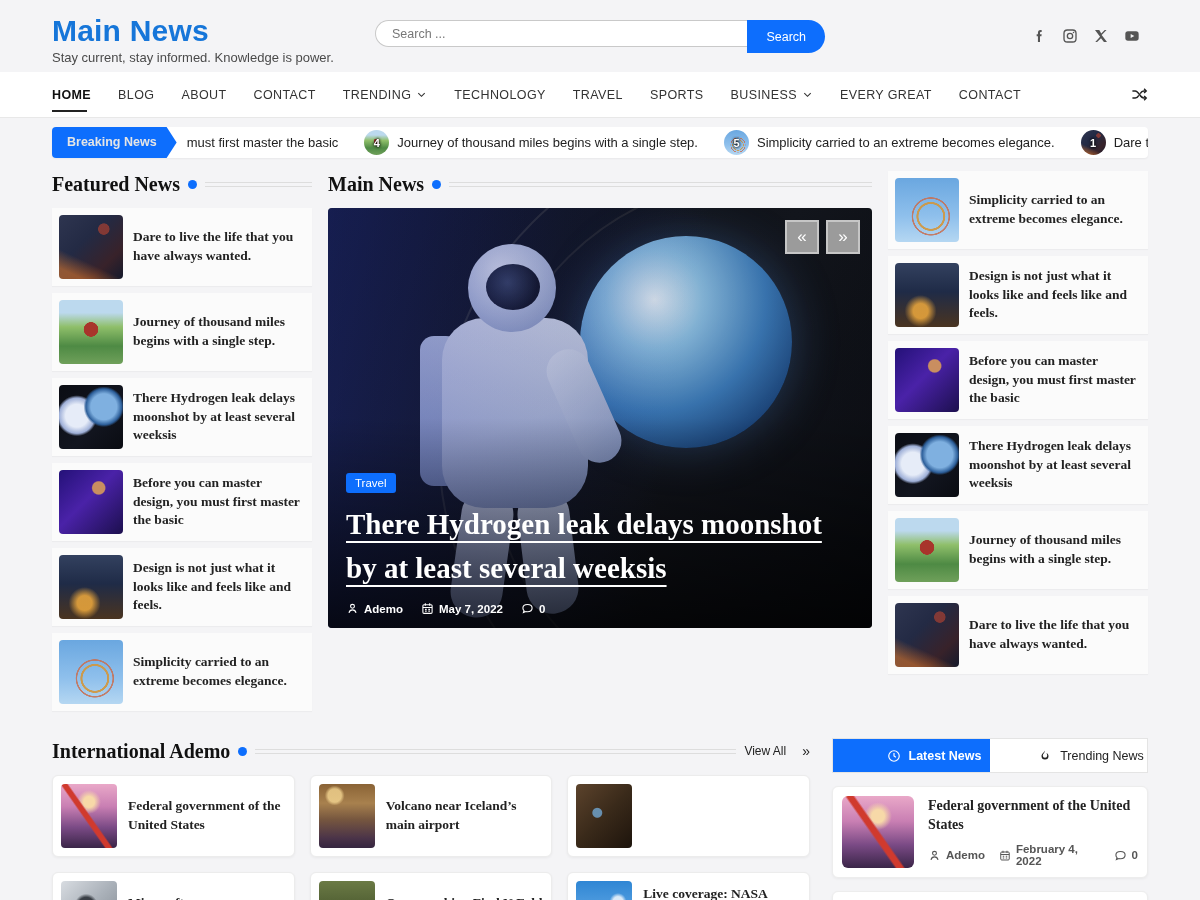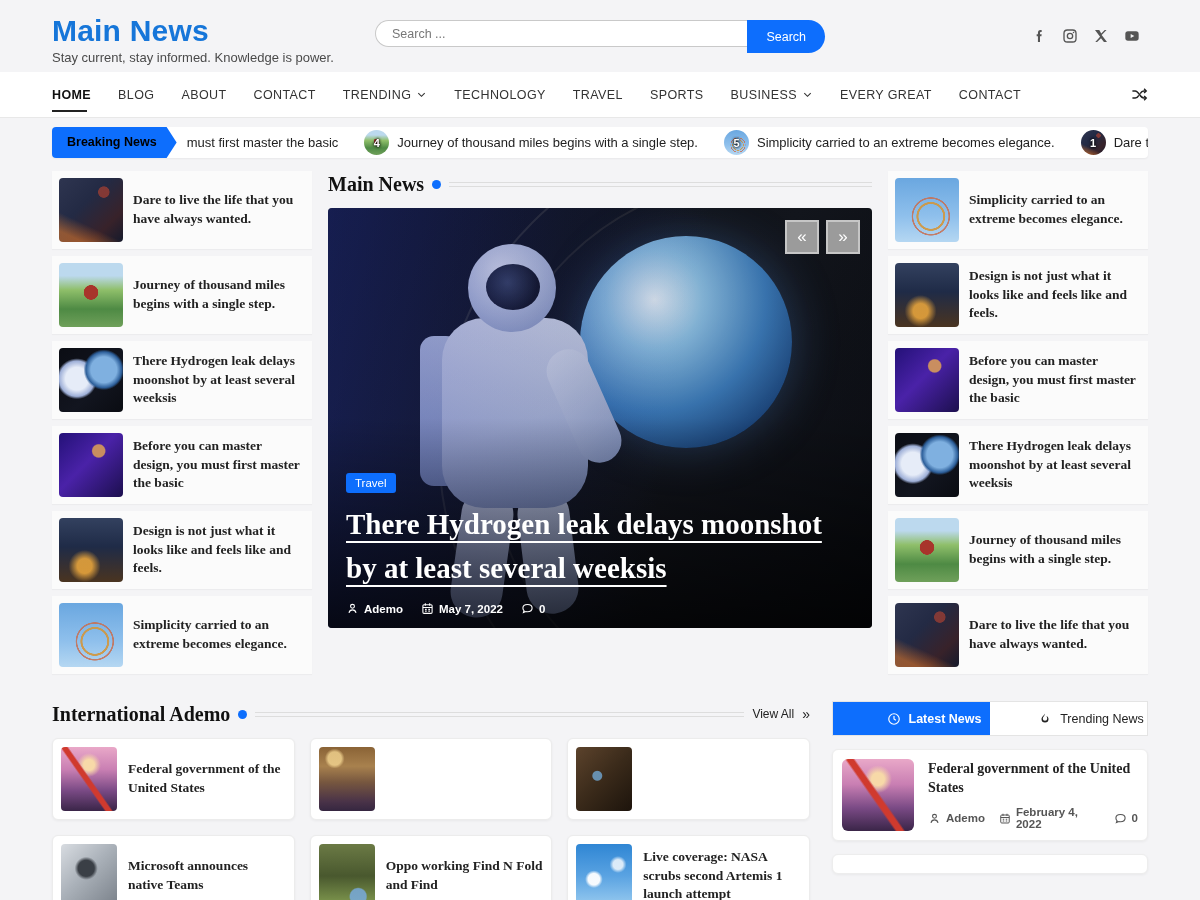--- a/index.html
+++ b/index.html
@@ -24,31 +24,31 @@
   .nav-item { font-size:12.5px; color:#333; letter-spacing:.4px; margin-right:27px; display:flex; align-items:center; gap:5px; height:46px; position:relative; }
   .nav-item.active { font-weight:700; color:#111; }
   .nav-item.active::after { content:""; position:absolute; left:0; right:4px; bottom:6px; height:2px; background:#222; }
   .chev { width:11px; height:11px; display:inline-flex; color:#333; }
   .chev svg { width:100%; height:100%; }
   .shuffle { margin-left:auto; width:17px; height:17px; color:#222; display:inline-flex; cursor:pointer; }
   .shuffle svg { width:100%; height:100%; }
 
   
   .ticker { margin:9px 52px 0; background:#fff; border-radius:4px; height:31px; display:flex; align-items:center; overflow:hidden; box-shadow:0 1px 2px rgba(0,0,0,.05); }
-  .ticker-badge { flex:none; background:#0d6efd; color:#000000; font-weight:700; font-size:12.5px; height:31px; line-height:31px; padding:0 20px 0 15px; clip-path:polygon(0 0,calc(100% - 10px) 0,100% 50%,calc(100% - 10px) 100%,0 100%); }
+  .ticker-badge { flex:none; background:#0d6efd; color:#e5e5e5; font-weight:700; font-size:12.5px; height:31px; line-height:31px; padding:0 20px 0 15px; clip-path:polygon(0 0,calc(100% - 10px) 0,100% 50%,calc(100% - 10px) 100%,0 100%); }
   .ticker-items { display:flex; align-items:center; gap:26px; margin-left:10px; white-space:nowrap; }
   .ticker-item { display:flex; align-items:center; gap:8px; font-size:13px; color:#222; }
   .tick-avatar { width:25px; height:25px; border-radius:50%; flex:none; display:flex; align-items:center; justify-content:center; color:#fff; font-size:11px; font-weight:700; text-shadow:0 0 3px #000,0 0 3px #000; }
 
   
   .sec-head { display:flex; align-items:center; gap:8px; margin-bottom:11px; height:26px; }
   .sec-head h2 { font-family:"Liberation Serif","DejaVu Serif",serif; font-size:20px; font-weight:700; color:#111; white-space:nowrap; }
   .sec-dot { width:9px; height:9px; border-radius:50%; background:#0d6efd; flex:none; }
   .sec-rule { flex:1; height:5px; border-top:1px solid #ddd; border-bottom:1px solid #ddd; }
-  .view-all { display:flex; align-items:center; gap:8px; font-size:12px; color:#222; flex:none; }
+  .view-all { display:flex; align-items:center; gap:16px; font-size:12px; color:#222; flex:none; }
   .view-all .dbl { font-size:14px; line-height:1; }
 
   
   .top-grid { margin:13px 52px 0; display:grid; grid-template-columns:260px 544px 260px; gap:16px; }
   .mini { display:flex; align-items:center; gap:10px; background:#fbfbfb; padding:7px; margin-bottom:7px; box-shadow:0 1px 1px rgba(0,0,0,.03); }
   .thumb { width:64px; height:64px; border-radius:4px; flex:none; }
   .mini-title { font-family:"Liberation Serif","DejaVu Serif",serif; font-size:13.5px; font-weight:700; color:#222; line-height:1.4; }
 
   
   .hero { position:relative; height:420px; border-radius:4px; overflow:hidden; background:linear-gradient(120deg,#0b0d12,#14171f 60%,#0a0c11); }
@@ -223,20 +223,25 @@
         </span>
         <span>Dare to live the life that you have always wanted.</span>
       </a>
 
   </div>
 </div>
 
 <main class="top-grid">
 
   <section>
+    <div class="sec-head">
+      <h2>Featured News</h2>
+      <span class="sec-dot"></span>
+      <span class="sec-rule"></span>
+    </div>
     <a class="mini">
         <span class="thumb" data-img="city-night"></span>
         <span class="mini-title">Dare to live the life that you have always wanted.</span>
       </a>
     <a class="mini">
         <span class="thumb" data-img="pagoda"></span>
         <span class="mini-title">Journey of thousand miles begins with a single step.</span>
       </a>
     <a class="mini">
         <span class="thumb" data-img="astronaut"></span>
@@ -357,20 +362,21 @@
             <span class="dbl">»</span>
           </a>
       </div>
       <div class="cards3">
         <a class="card">
             <span class="thumb" data-img="kayak-sunset"></span>
             <span class="mini-title">Federal government of the United States</span>
           </a>
         <a class="card">
             <span class="thumb" data-img="crowd-hall"></span>
+            <span class="mini-title">Volcano near Iceland’s main airport</span>
           </a>
         <a class="card">
             <span class="thumb" data-img="desk-room"></span>
           </a>
       </div>
       <div class="cards3">
         <a class="card">
             <span class="thumb" data-img="skydiver"></span>
             <span class="mini-title">Microsoft announces native Teams</span>
           </a>

